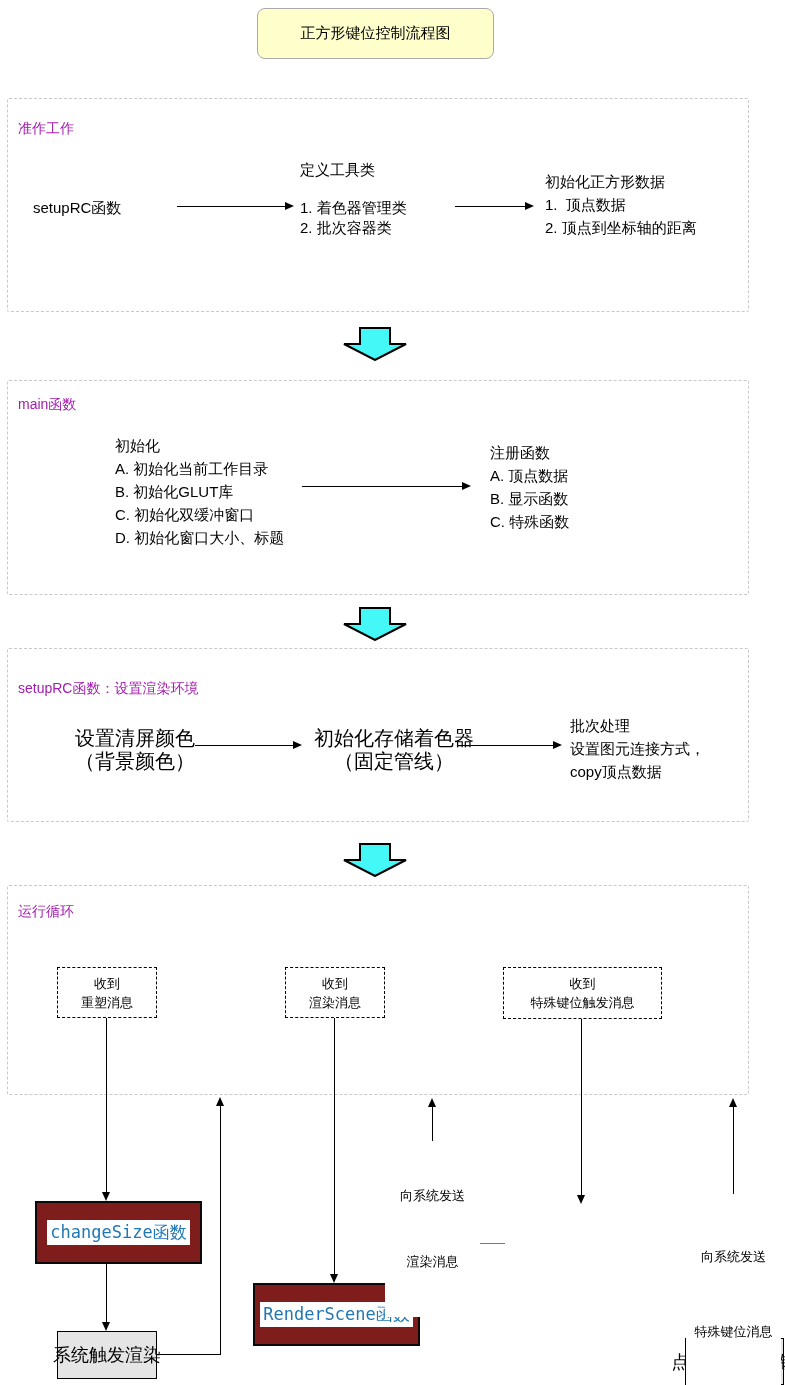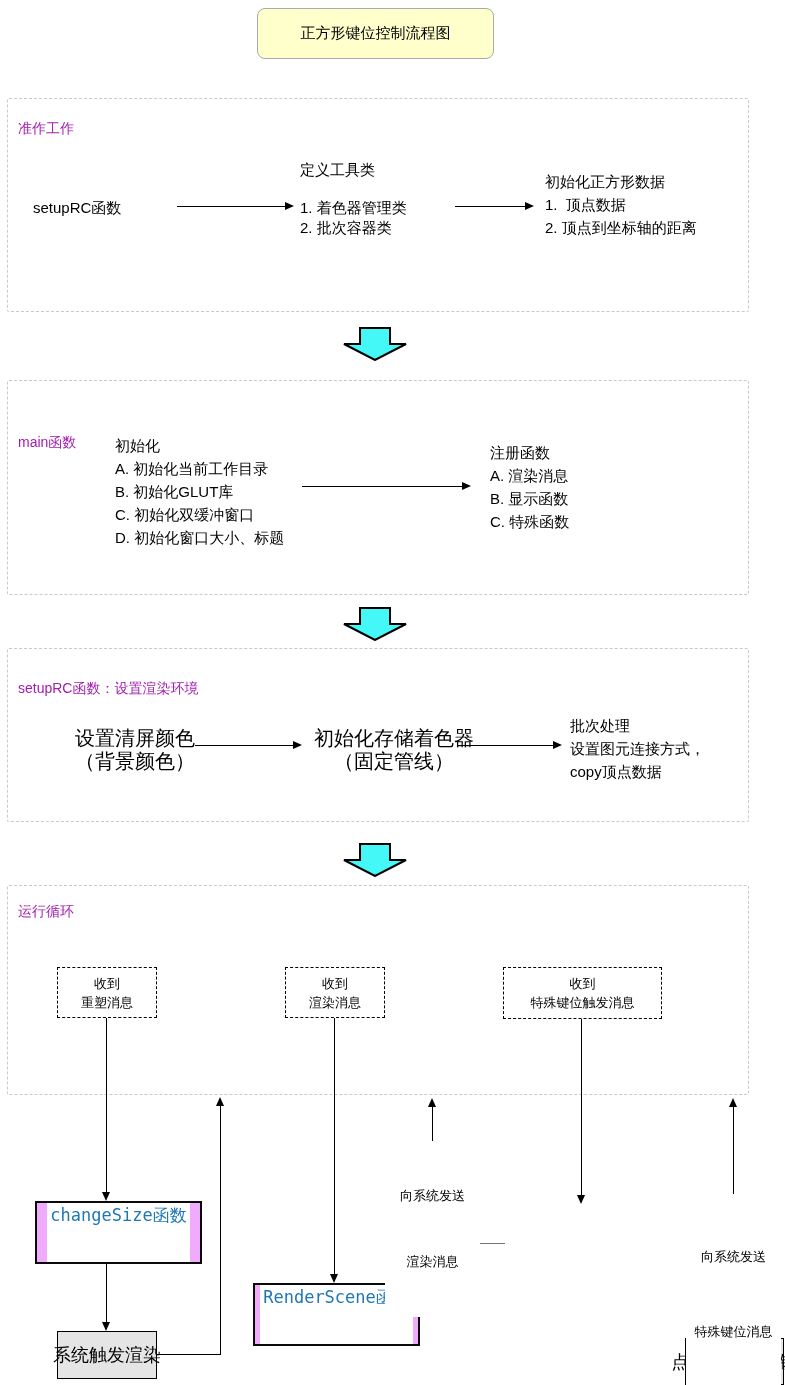--- a/index.html
+++ b/index.html
@@ -16,22 +16,22 @@
   .vline{position:absolute;width:1px;background:#000;}
   .ah-right{position:absolute;width:0;height:0;border-top:4px solid transparent;
             border-bottom:4px solid transparent;border-left:9px solid #000;}
   .ah-down{position:absolute;width:0;height:0;border-left:4px solid transparent;
            border-right:4px solid transparent;border-top:9px solid #000;}
   .ah-up{position:absolute;width:0;height:0;border-left:4px solid transparent;
          border-right:4px solid transparent;border-bottom:9px solid #000;}
   .dashed-box{position:absolute;border:1px dashed #000;background:#fff;z-index:2;
               display:flex;flex-direction:column;align-items:center;justify-content:center;
               font-size:13px;line-height:19px;text-align:center;}
-  .cyan-box{position:absolute;background:#f0abfc;border:2px solid #0a0a0a;z-index:2;
-            display:flex;justify-content:center;}
+  .cyan-box{position:absolute;background:#7f1d1d;border:2px solid #0a0a0a;z-index:2;
+            display:flex;align-items:center;justify-content:center;}
   .code-label{font-family:"DejaVu Sans Mono",monospace;font-size:17px;color:#1f77b4;
               background:#fff;padding:1px 3px;white-space:pre;}
   .white-box{position:absolute;border:1px solid #000;background:#e5e5e5;z-index:2;
              display:flex;align-items:center;justify-content:center;font-size:18px;white-space:pre;}
   .note{position:absolute;background:#fff;font-size:13px;line-height:22px;
         text-align:center;z-index:3;white-space:pre;}
   .block-arrow{position:absolute;width:64px;height:34px;}
 </style>
 </head>
 <body>
@@ -60,33 +60,33 @@
     <div class="tline" style="left:545px;top:216px;">2. 顶点到坐标轴的距离</div>
   </div>
 
   <div class="block-arrow" style="left:343px;top:327px;">
     <svg width="64" height="34">
         <polygon points="17,1 47,1 47,17 63,17 32,33 1,17 17,17" fill="#45f8f8" stroke="#000" stroke-width="2"></polygon>
       </svg>
   </div>
 
   <div class="section" style="top:380px;height:213px;"></div>
-  <div class="sec-label" style="top:396px;margin-top:38px;">main函数</div>
+  <div class="sec-label" style="top:396px;">main函数</div>
   <div>
     <div class="tline" style="left:115px;top:434px;">初始化</div>
     <div class="tline" style="left:115px;top:457px;">A. 初始化当前工作目录</div>
     <div class="tline" style="left:115px;top:480px;">B. 初始化GLUT库</div>
     <div class="tline" style="left:115px;top:503px;">C. 初始化双缓冲窗口</div>
     <div class="tline" style="left:115px;top:526px;">D. 初始化窗口大小、标题</div>
   </div>
   <div class="hline" style="left:302px;top:486px;width:160px;"></div>
   <div class="ah-right" style="left:462px;top:482px;"></div>
   <div>
     <div class="tline" style="left:490px;top:441px;">注册函数</div>
-    <div class="tline" style="left:490px;top:464px;">A. 渲染消息</div>
+    <div class="tline" style="left:490px;top:464px;">A. 顶点数据</div>
     <div class="tline" style="left:490px;top:487px;">B. 显示函数</div>
     <div class="tline" style="left:490px;top:510px;">C. 特殊函数</div>
   </div>
 
   <div class="block-arrow" style="left:343px;top:607px;">
     <svg width="64" height="34">
         <polygon points="17,1 47,1 47,17 63,17 32,33 1,17 17,17" fill="#45f8f8" stroke="#000" stroke-width="2"></polygon>
       </svg>
   </div>
 

